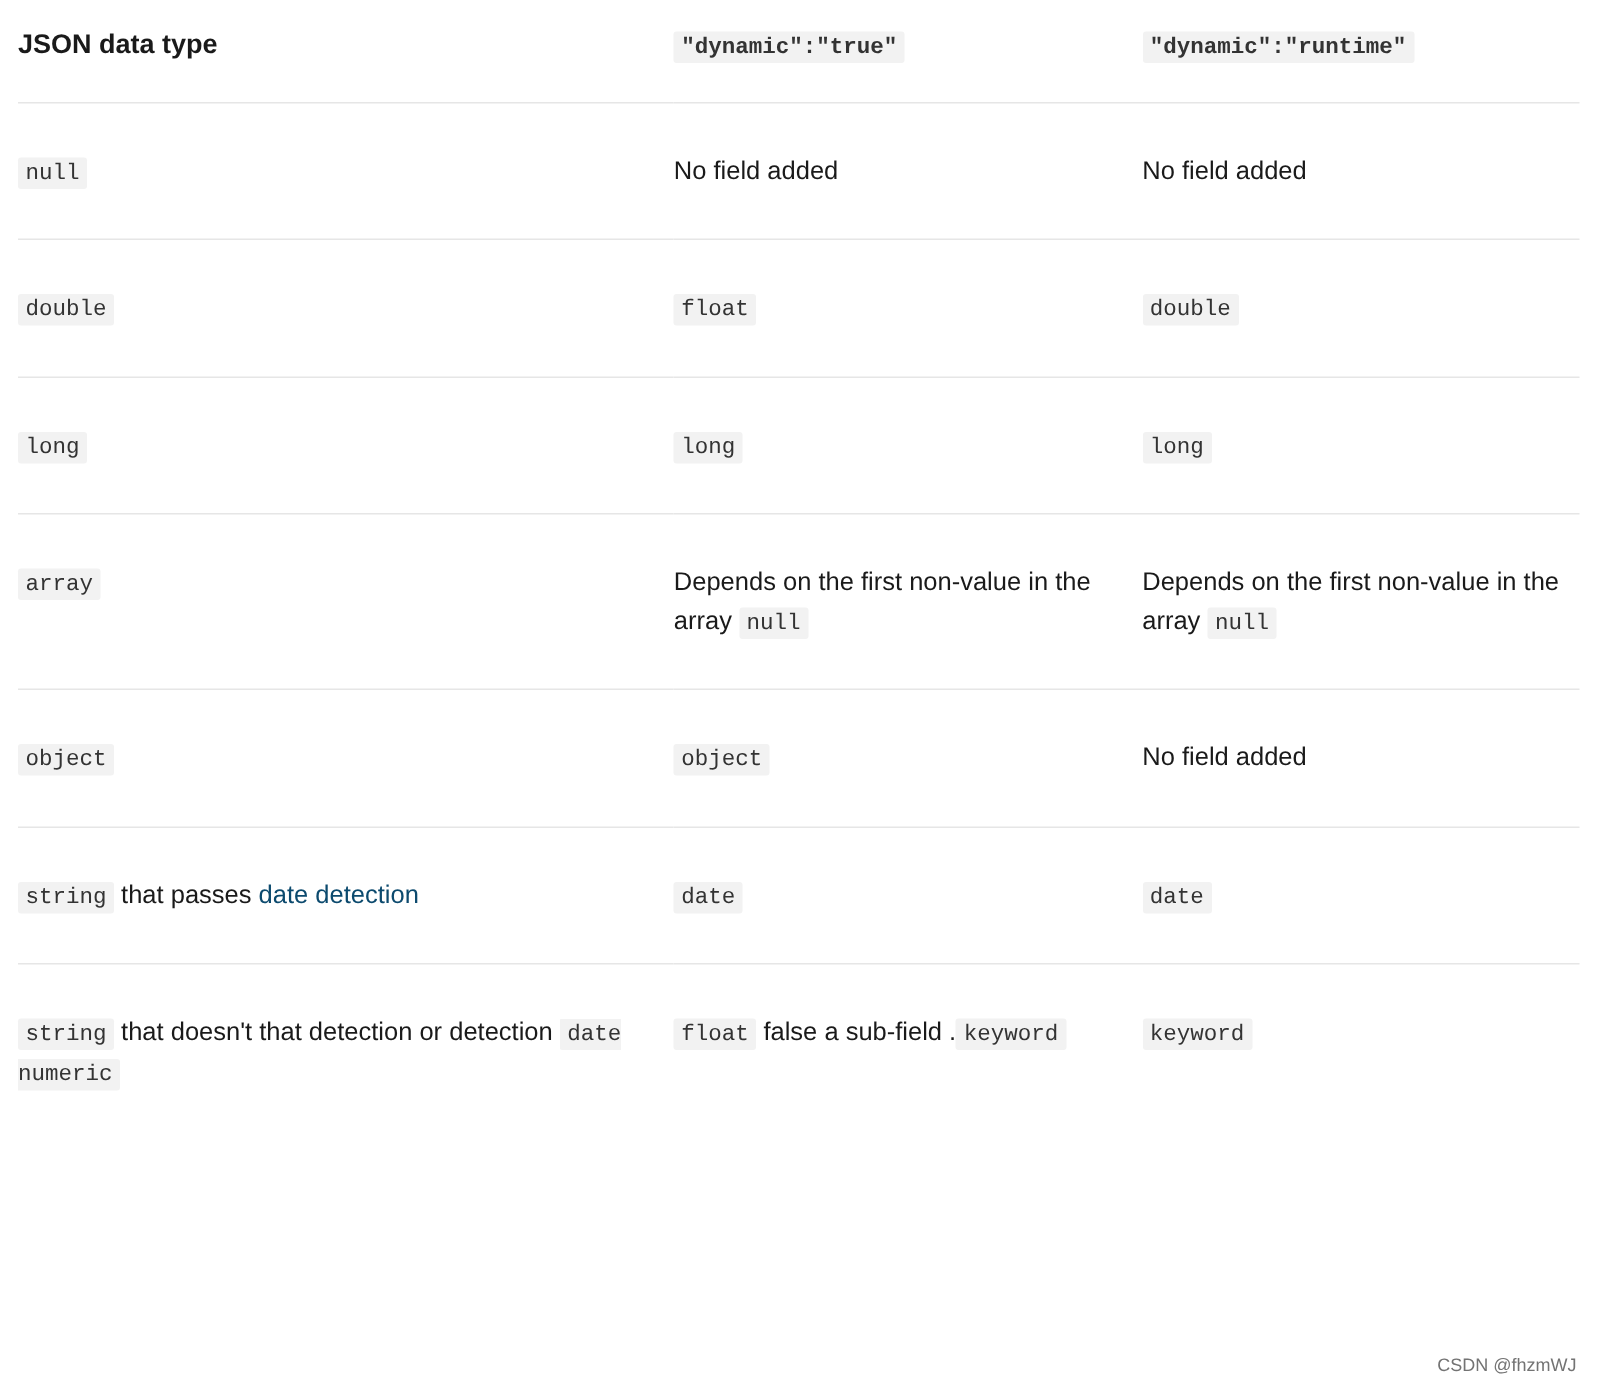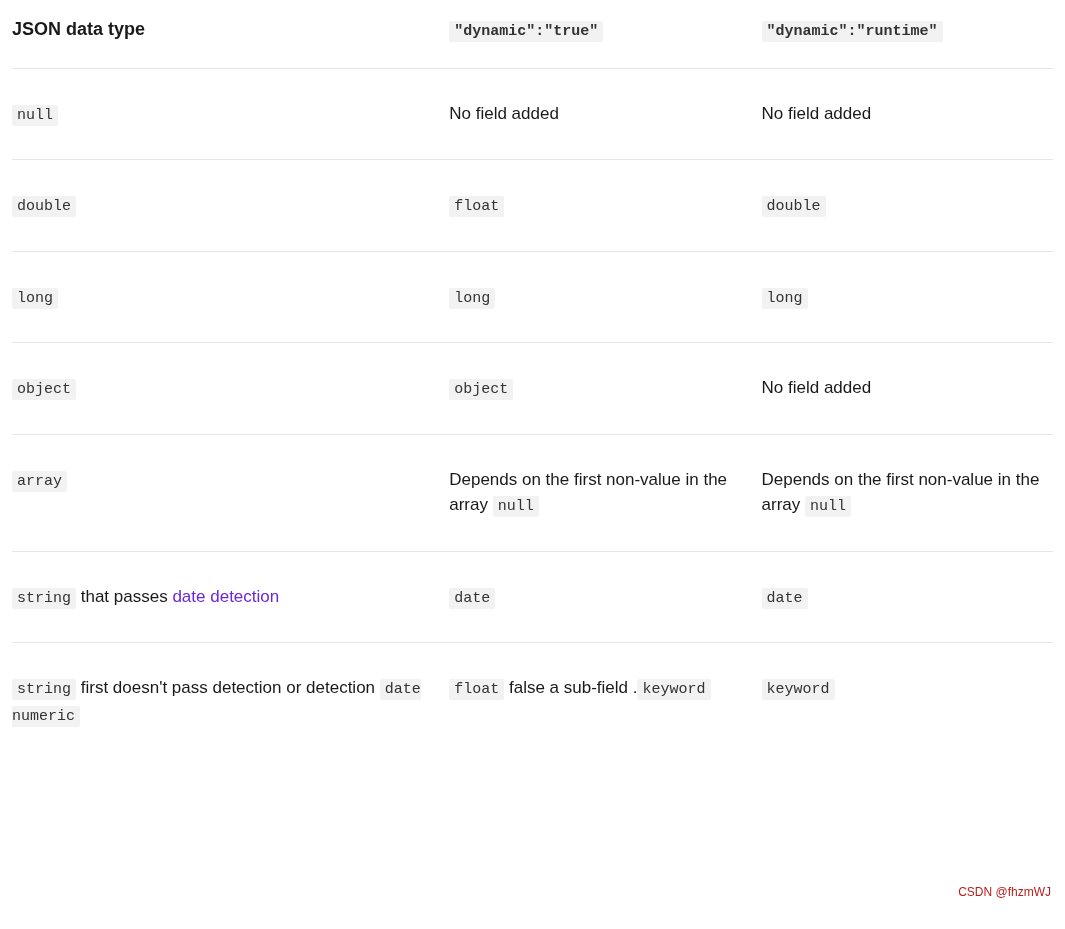--- a/index.html
+++ b/index.html
@@ -36,29 +36,29 @@
   tr:last-child td { border-bottom: none; }
   code, .code {
     font-family: "SFMono-Regular", Consolas, "Liberation Mono", Menlo, monospace;
     background: #f2f2f2;
     padding: 2px 5px;
     border-radius: 2px;
     font-size: 15px;
     color: #333;
   }
   .link {
-    color: #6d28d9;
+    color: #0c4a6e;
     text-decoration: none;
   }
   .watermark {
     position: fixed;
-    bottom: 28px;
+    bottom: 10px;
     right: 14px;
     font-size: 12px;
-    color: #b91c1c;
+    color: #737373;
     font-family: Arial, sans-serif;
   }
 </style>
 </head>
 <body>
 
 <table>
   <thead>
     <tr>
       <th>JSON data type</th>
@@ -76,35 +76,35 @@
         <td><span class="code">double</span></td>
         <td><span class="code">float</span></td>
         <td><span class="code">double</span></td>
       </tr>
       <tr>
         <td><span class="code">long</span></td>
         <td><span class="code">long</span></td>
         <td><span class="code">long</span></td>
       </tr>
       <tr>
+        <td><span class="code">array</span></td>
+        <td><span>Depends on the first non-value in the array </span><span class="code">null</span></td>
+        <td><span>Depends on the first non-value in the array </span><span class="code">null</span></td>
+      </tr>
+      <tr>
         <td><span class="code">object</span></td>
         <td><span class="code">object</span></td>
         <td><span>No field added</span></td>
-      </tr>
-      <tr>
-        <td><span class="code">array</span></td>
-        <td><span>Depends on the first non-value in the array </span><span class="code">null</span></td>
-        <td><span>Depends on the first non-value in the array </span><span class="code">null</span></td>
       </tr>
       <tr>
         <td><span class="code">string</span><span> that passes </span><a class="link" href="#">date detection</a></td>
         <td><span class="code">date</span></td>
         <td><span class="code">date</span></td>
       </tr>
       <tr>
-        <td><span class="code">string</span><span> first doesn't pass detection or detection </span><span class="code">date numeric</span></td>
+        <td><span class="code">string</span><span> that doesn't that detection or detection </span><span class="code">date numeric</span></td>
         <td><span class="code">float</span><span> false a sub-field .</span><span class="code">keyword</span></td>
         <td><span class="code">keyword</span></td>
       </tr>
     </tbody>
 </table>
 
 <div class="watermark">CSDN @fhzmWJ</div>
 
 </body></html>

